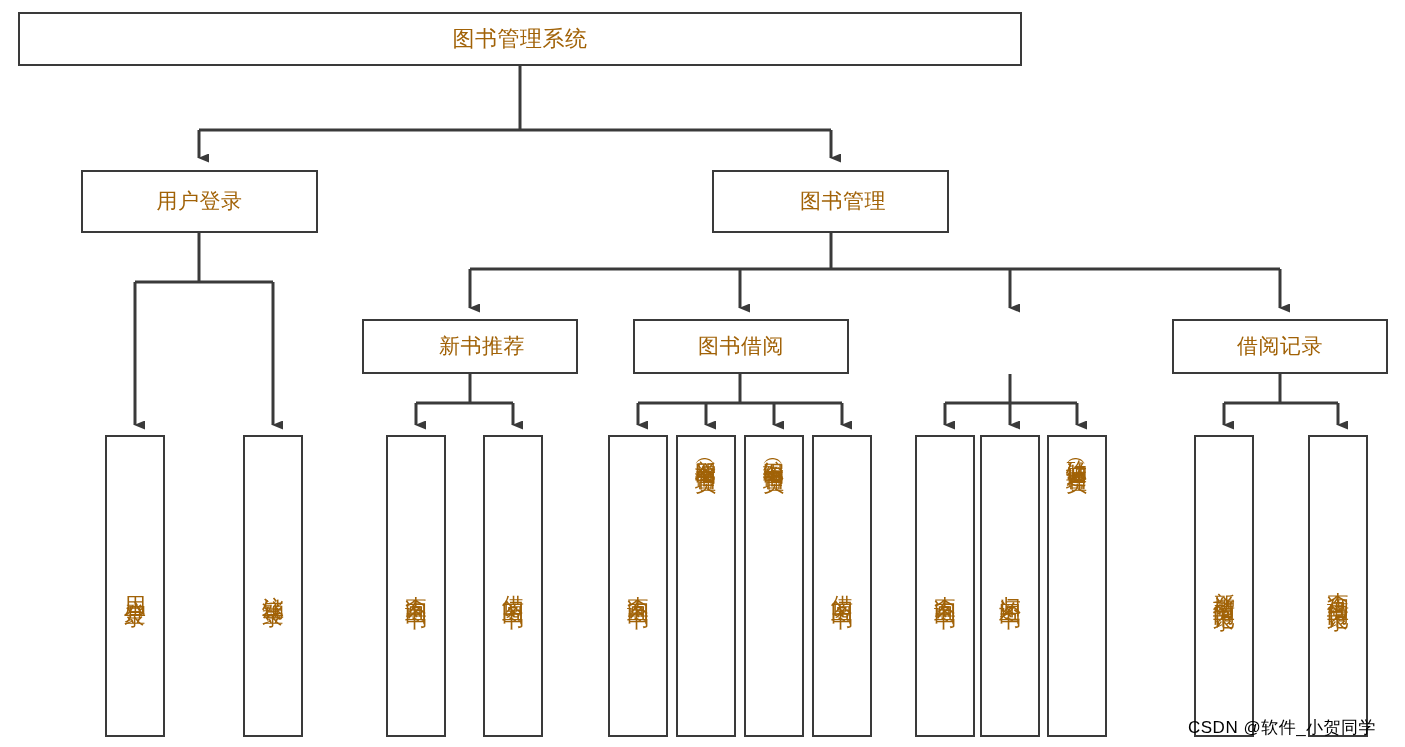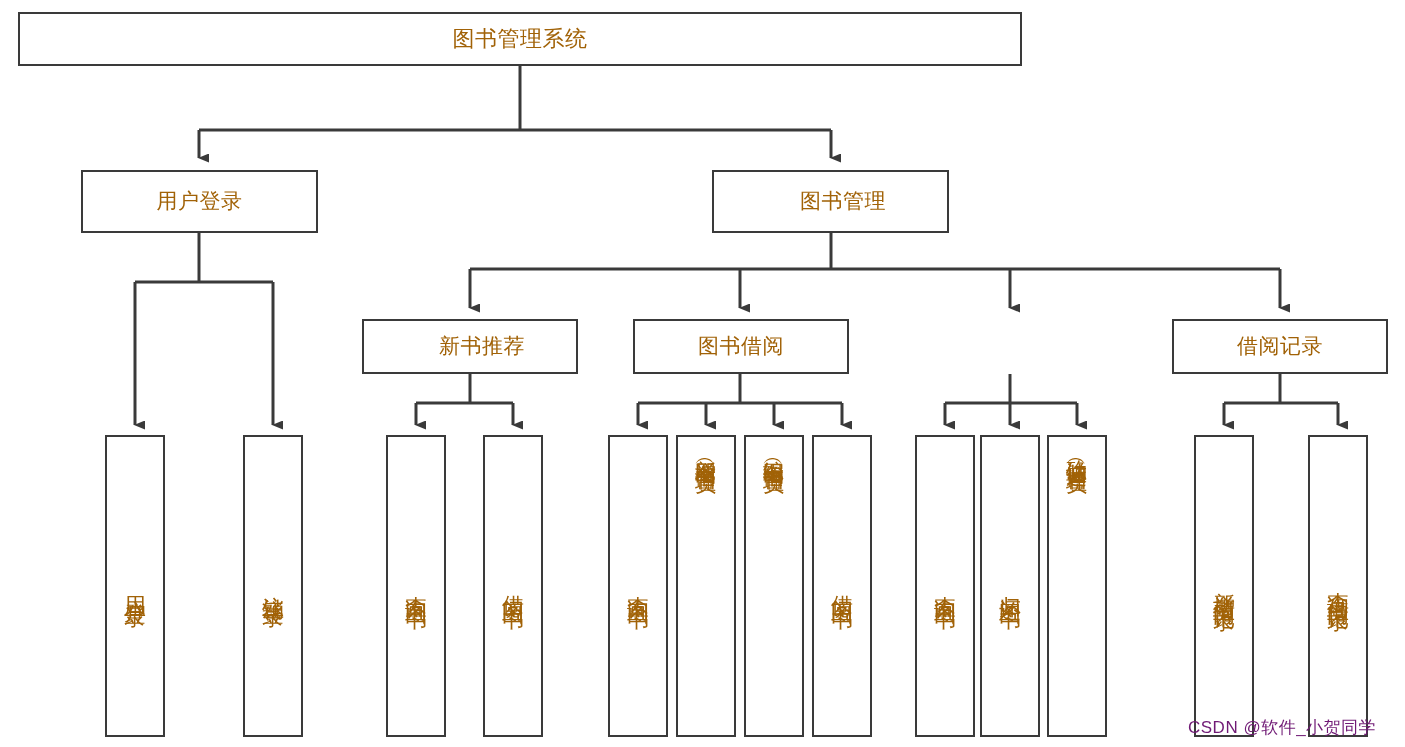--- a/index.html
+++ b/index.html
@@ -73,21 +73,21 @@
   }
   .node.vert.centered {
     align-items: center;
     padding-top: 0;
   }
   #watermark {
     position: absolute;
     left: 1188px;
     top: 716px;
     font-size: 17px;
-    color: #701a75;
+    color: #000000;
     white-space: nowrap;
     letter-spacing: 0.5px;
   }
 </style>
 </head>
 <body>
 
 <div id="diagram-root">
 
   <svg id="edges-layer" viewBox="0 0 1405 747" width="1405" height="747" xmlns="http://www.w3.org/2000/svg">

